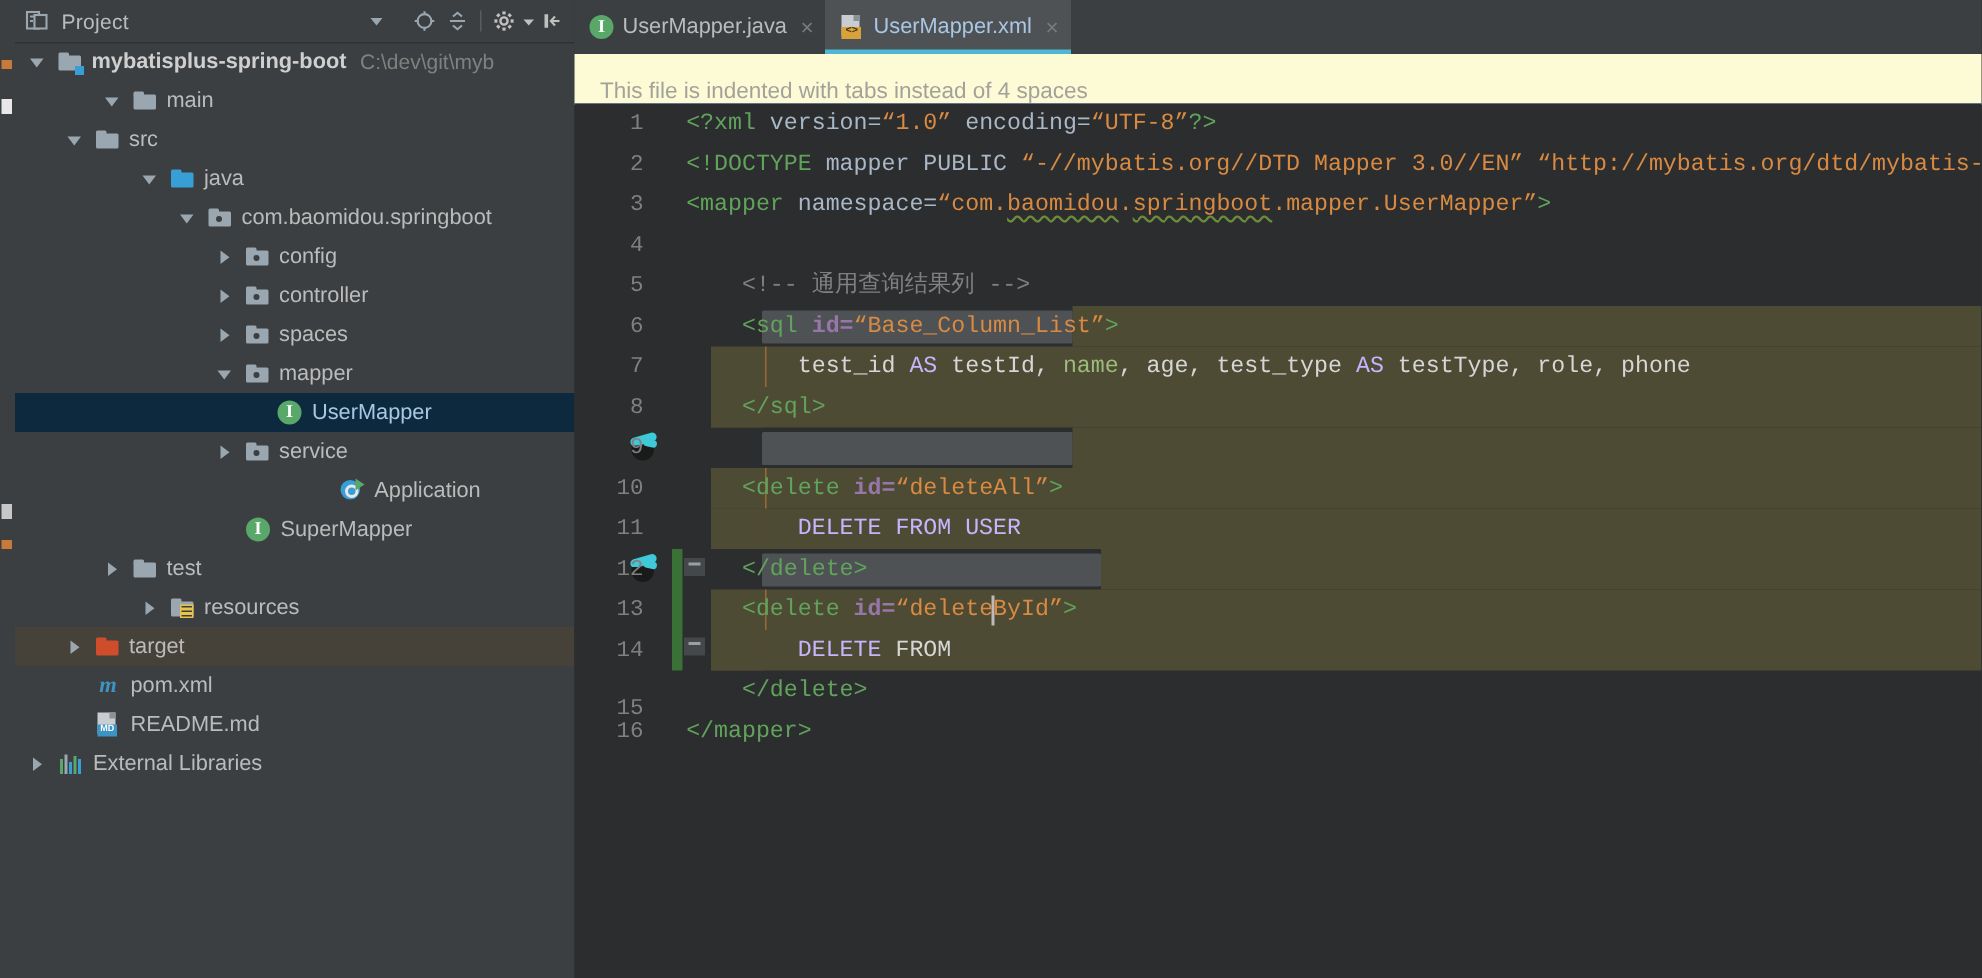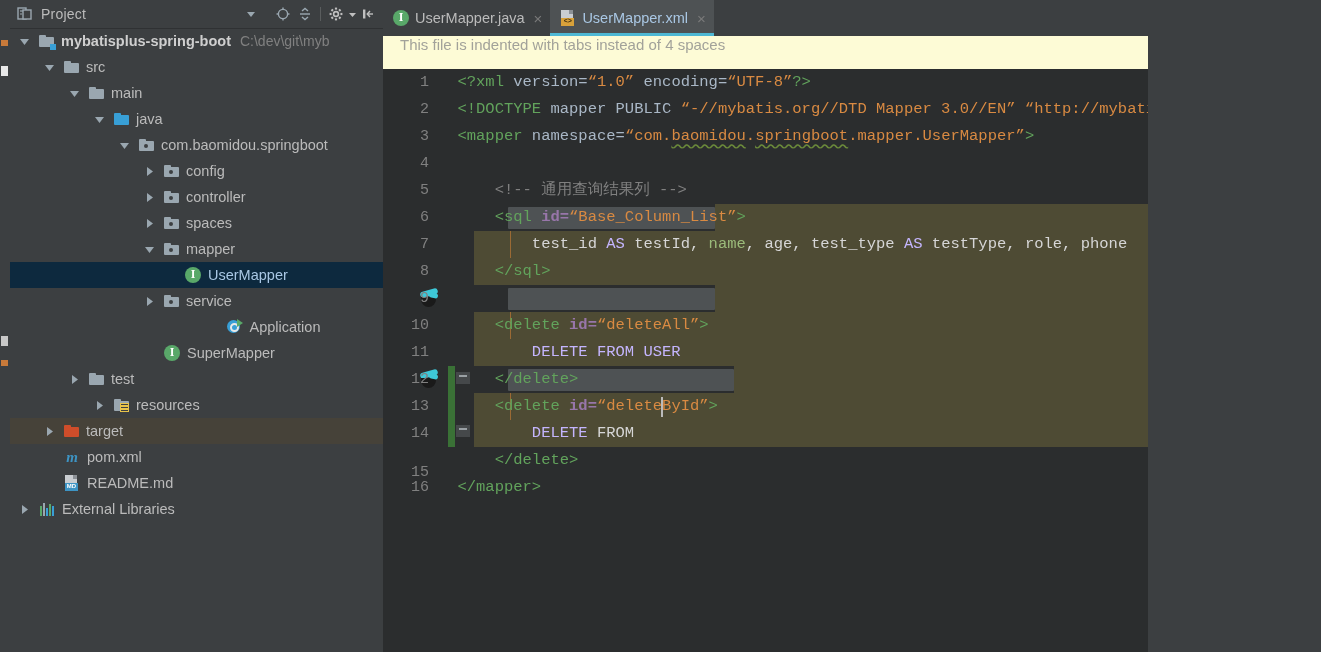--- a/index.html
+++ b/index.html
@@ -1,21 +1,21 @@
 <!DOCTYPE html>
 <html><head>
 <meta charset="utf-8">
 <style>
   html,body{margin:0;padding:0;background:#3c3f41;}
   body{
     width:1321px;height:652px;overflow:hidden;
     font-family:"Liberation Sans", sans-serif;
     -webkit-font-smoothing:antialiased;
   }
-  .ide{position:relative;width:1148px;height:652px;background:#3c3f41;}
+  .ide{position:relative;width:1321px;height:652px;background:#3c3f41;}
 
   
   .edge-strip{position:absolute;left:0;top:0;width:10px;height:652px;background:#3c3f41;border-right:1px solid #2b2b2b;}
   .edge-mark{position:absolute;left:1px;width:7px;height:6px;}
 
   
   .project-panel{position:absolute;left:10px;top:0;width:373px;height:652px;background:#3c3f41;}
   .panel-header{
     position:relative;height:28px;background:#3c3f41;
     border-bottom:1px solid #2f3133;display:flex;align-items:center;
@@ -91,21 +91,21 @@
   .tab .tico{width:16px;height:16px;margin-right:6px;position:relative;flex:0 0 auto;}
   .tab .tclose{margin-left:9px;color:#7a7a7a;font-size:15px;line-height:1;}
 
   .xml-ico .sheet{position:absolute;left:1px;top:0px;width:12px;height:14px;background:#c9cdd1;}
   .xml-ico .fold{position:absolute;left:9px;top:0;width:4px;height:4px;background:#8c9196;}
   .xml-ico .tagbox{position:absolute;left:1px;bottom:0px;width:13px;height:8px;background:#d8a13a;}
   .xml-ico .tagbox::after{content:"<>";position:absolute;left:0;right:0;top:-1px;text-align:center;font-size:7px;
     font-family:"Liberation Mono",monospace;color:#3c2d10;line-height:9px;font-weight:bold;}
 
   .notify{position:relative;height:33px;background:#fdfbd6;border-bottom:1px solid #3b82f6;
-    display:flex;align-items:flex-start;}
+    display:flex;align-items:flex-end;}
   .notify .ntext{color:#a2a29a;font-size:15px;margin-left:17px;}
 
   .code-wrap{position:absolute;left:0;right:0;top:69px;bottom:0;background:#2b2d2e;overflow:hidden;}
   .code-inner{position:relative;width:100%;height:100%;}
 
   .hl-band{position:absolute;left:0;right:0;height:27px;background:#4e4b34;}
   .hl-blockpad{position:absolute;background:#4e4b34;}
   .tag-sel{position:absolute;height:22px;background:#4e5254;border-radius:1px;}
   .indent-guide{position:absolute;width:1px;background:#9b6a34;}
   .change-bar{position:absolute;left:0;width:7px;background:#3a7136;}
@@ -227,42 +227,42 @@
             </svg></div>
         <div class="ico folder-gray">
           <div class="f-tab"></div>
             <div class="f-body"></div>
             <div class="mod-badge"></div>
           </div>
         <span class="lbl bold">mybatisplus-spring-boot</span>
         <span class="sublbl">C:\dev\git\myb</span>
       </div>
 
+      <div class="row" style="padding-left:58px;">
+        <div class="arrow" style="margin-right:8px;">
+          <svg width="13" height="13" viewBox="0 0 13 13">
+              <polygon points="2,4 11,4 6.5,10" fill="#9aa7b0"></polygon>
+            </svg></div>
+        <div class="ico folder-gray">
+            <div class="f-tab"></div>
+            <div class="f-body"></div>
+          </div>
+        <span class="lbl">main</span>
+      </div>
+
       <div class="row" style="padding-left:33px;">
         <div class="arrow" style="margin-right:8px;">
           <svg width="13" height="13" viewBox="0 0 13 13">
               <polygon points="2,4 11,4 6.5,10" fill="#9aa7b0"></polygon>
             </svg></div>
         <div class="ico folder-gray">
             <div class="f-tab"></div>
             <div class="f-body"></div>
           </div>
         <span class="lbl">src</span>
-      </div>
-
-      <div class="row" style="padding-left:58px;">
-        <div class="arrow" style="margin-right:8px;">
-          <svg width="13" height="13" viewBox="0 0 13 13">
-              <polygon points="2,4 11,4 6.5,10" fill="#9aa7b0"></polygon>
-            </svg></div>
-        <div class="ico folder-gray">
-            <div class="f-tab"></div>
-            <div class="f-body"></div>
-          </div>
-        <span class="lbl">main</span>
       </div>
 
       <div class="row" style="padding-left:83px;">
         <div class="arrow" style="margin-right:8px;">
           <svg width="13" height="13" viewBox="0 0 13 13">
               <polygon points="2,4 11,4 6.5,10" fill="#9aa7b0"></polygon>
             </svg></div>
         <div class="ico folder-blue">
             <div class="f-tab"></div>
             <div class="f-body"></div>

